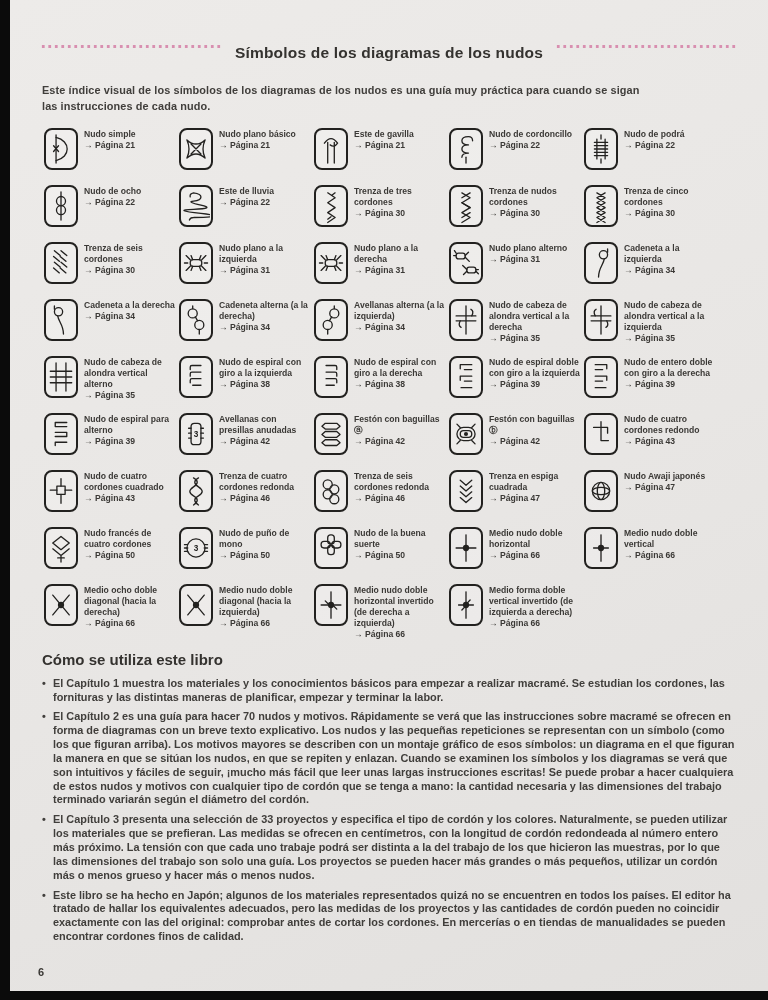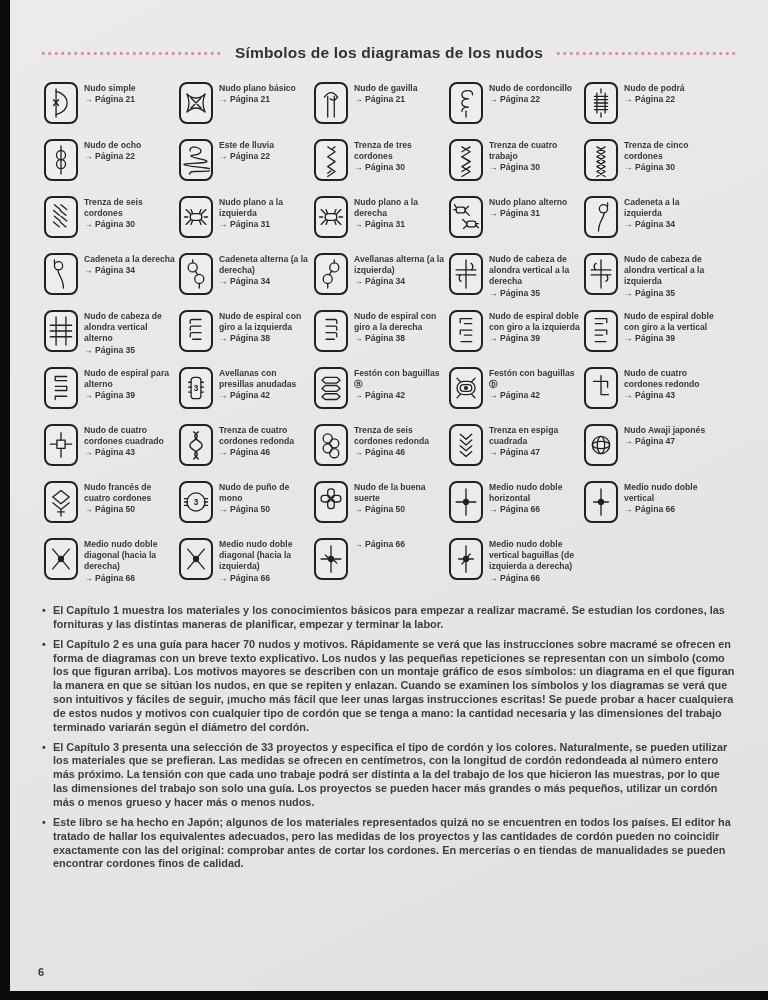--- a/index.html
+++ b/index.html
@@ -1,28 +1,28 @@
 <!DOCTYPE html>
 <html><head>
 <meta charset="utf-8">
 <style>
   html,body{margin:0;padding:0}
   body{width:768px;height:1000px;position:relative;background:#0b0b0b;
        font-family:"Liberation Sans",sans-serif;overflow:hidden}
   .page{position:absolute;left:10px;top:0;right:0;bottom:9px;
         background:linear-gradient(155deg,#edebe9 0%,#e8e6e4 55%,#e2e0de 100%)}
-  .header{display:flex;align-items:center;margin:44px 30px 0 30px;gap:12px}
+  .header{display:flex;margin:44px 30px 0 30px;gap:12px}
   .title{font-size:15.5px;font-weight:bold;color:#34322f;margin:0;
          letter-spacing:.2px;white-space:nowrap}
   .squig{flex:1;height:5px;
          background:radial-gradient(circle 2px at 3.25px 2.5px,#d88fb0 80%,rgba(216,143,176,0) 90%);
          background-size:6.5px 5px;background-repeat:repeat-x}
   .intro{margin:20px 0 0 32px;width:608px;font-size:10.9px;font-weight:bold;
          color:#403e3b;line-height:1.5;letter-spacing:.1px}
-  .grid{margin:20px 0 0 34px;display:grid;grid-template-columns:repeat(5,135px);
+  .grid{margin:13px 0 0 34px;display:grid;grid-template-columns:repeat(5,135px);
         grid-auto-rows:57px}
   .sym{display:flex;gap:6px;align-items:flex-start}
   .icon-box{flex:none;width:30px;height:38px;border:2.3px solid #22211f;border-radius:8px;
             display:flex;align-items:center;justify-content:center;background:rgba(255,255,255,.22)}
   .icon-box svg{width:28px;height:36px;stroke:#22211f;stroke-width:1.6;fill:none;
                 stroke-linecap:round;stroke-linejoin:round}
   .icon-box .f{fill:#22211f;stroke:none}
   .icon-box text{fill:#22211f;stroke:none;font-family:"Liberation Sans",sans-serif;
                  font-size:10px;font-weight:bold;text-anchor:middle}
   .sym-text{font-size:8.6px;font-weight:bold;color:#3b3936;line-height:1.3;
@@ -37,20 +37,21 @@
 </style>
 </head>
 <body>
 
 <div class="page">
   <div class="header">
     <span class="squig"></span>
     <h1 class="title">Símbolos de los diagramas de los nudos</h1>
     <span class="squig"></span>
   </div>
+  <p class="intro">Este índice visual de los símbolos de los diagramas de los nudos es una guía muy práctica para cuando se sigan las instrucciones de cada nudo.</p>
   <div class="grid" id="symbol-grid">
   <div class="sym">
     <span class="icon-box">
           <svg viewBox="0 0 34 42">
             <line x1="11" y1="4" x2="11" y2="38"></line>
             <path d="M11 7 C29 11 29 31 11 35"></path>
             <path d="M8 17 l6 7 M14 17 l-6 7"></path>
           </svg>
         </span>
     <span class="sym-text">
@@ -73,21 +74,21 @@
 
   <div class="sym">
     <span class="icon-box">
           <svg viewBox="0 0 34 42">
             <line x1="13" y1="13" x2="13" y2="38"></line>
             <line x1="21" y1="13" x2="21" y2="38"></line>
             <path d="M9 14 Q17 3 25 14 Q21 20 16 16"></path>
           </svg>
         </span>
     <span class="sym-text">
-      <span class="sym-label">Nudo de gavilla</span>
+      <span class="sym-label">Este de gavilla</span>
       <span class="sym-page">→ Página 21</span>
     </span>
   </div>
 
   <div class="sym">
     <span class="icon-box">
           <svg viewBox="0 0 34 42">
             <path d="M20 6 q5 0 5 5 M20 6 q-8 0 -8 5 t8 5 q-8 0 -8 5 t8 5 q-8 0 -8 5"></path>
             <line x1="17" y1="31" x2="17" y2="38"></line>
           </svg>
@@ -154,21 +155,21 @@
   </div>
 
   <div class="sym">
     <span class="icon-box">
           <svg viewBox="0 0 34 42">
             <path d="M12 5 l10 6 -10 6 10 6 -10 6 10 6 -10 6"></path>
             <path d="M22 5 l-10 6 M12 17 l10 6 M22 29 l-10 6"></path>
           </svg>
         </span>
     <span class="sym-text">
-      <span class="sym-label">Trenza de cuatro trabajo</span>
+      <span class="sym-label">Trenza de nudos cordones</span>
       <span class="sym-page">→ Página 30</span>
     </span>
   </div>
 
   <div class="sym">
     <span class="icon-box">
           <svg viewBox="0 0 34 42">
             <path d="M12 5 l10 6 -10 6 10 6 -10 6 10 6 -10 6 M22 5 l-10 6 10 6 -10 6 10 6 -10 6 10 6"></path>
           </svg>
         </span>
@@ -376,21 +377,21 @@
 
   <div class="sym">
     <span class="icon-box">
           <svg viewBox="0 0 34 42">
             <g transform="translate(34 0) scale(-1 1)">
               <path d="M24 6 H10 v5 M24 12 H15 M24 20 H10 v5 M24 26 H15 M24 34 H11"></path>
             </g>
           </svg>
         </span>
     <span class="sym-text">
-      <span class="sym-label">Nudo de espiral doble con giro a la vertical</span>
+      <span class="sym-label">Nudo de entero doble con giro a la derecha</span>
       <span class="sym-page">→ Página 39</span>
     </span>
   </div>
 
   <div class="sym">
     <span class="icon-box">
           <svg viewBox="0 0 34 42">
             <path d="M24 7 H10 v5 h14 M10 19 h14 v5 H10 M24 31 H10 v4"></path>
           </svg>
         </span>
@@ -589,21 +590,21 @@
   </div>
 
   <div class="sym">
     <span class="icon-box">
           <svg viewBox="0 0 34 42">
             <path d="M7 9 L27 33 M27 9 L7 33"></path>
             <circle class="f" cx="17" cy="21" r="3.8"></circle>
           </svg>
         </span>
     <span class="sym-text">
-      <span class="sym-label">Medio nudo doble diagonal (hacia la derecha)</span>
+      <span class="sym-label">Medio ocho doble diagonal (hacia la derecha)</span>
       <span class="sym-page">→ Página 66</span>
     </span>
   </div>
 
   <div class="sym">
     <span class="icon-box">
           <svg viewBox="0 0 34 42">
             <path d="M7 9 L27 33 M27 9 L7 33"></path>
             <circle class="f" cx="17" cy="21" r="3.8"></circle>
           </svg>
@@ -617,39 +618,41 @@
   <div class="sym">
     <span class="icon-box">
           <svg viewBox="0 0 34 42">
             <line x1="17" y1="5" x2="17" y2="37"></line>
             <line x1="5" y1="21" x2="29" y2="21"></line>
             <circle class="f" cx="17" cy="21" r="3.8"></circle>
             <path d="M10 16 l4 4 M24 26 l-4 -4"></path>
           </svg>
         </span>
     <span class="sym-text">
+      <span class="sym-label">Medio nudo doble horizontal invertido (de derecha a izquierda)</span>
       <span class="sym-page">→ Página 66</span>
     </span>
   </div>
 
   <div class="sym">
     <span class="icon-box">
           <svg viewBox="0 0 34 42">
             <line x1="17" y1="5" x2="17" y2="37"></line>
             <line x1="8" y1="21" x2="26" y2="21"></line>
             <circle class="f" cx="17" cy="21" r="3.8"></circle>
             <path d="M12 27 l4 -4 M22 15 l-4 4"></path>
           </svg>
         </span>
     <span class="sym-text">
-      <span class="sym-label">Medio nudo doble vertical baguillas (de izquierda a derecha)</span>
+      <span class="sym-label">Medio forma doble vertical invertido (de izquierda a derecha)</span>
       <span class="sym-page">→ Página 66</span>
     </span>
   </div>
 </div>
+  <h2 class="howto-heading">Cómo se utiliza este libro</h2>
   <ul class="bullets" id="bullet-list">
       <li>El Capítulo 1 muestra los materiales y los conocimientos básicos para empezar a realizar macramé. Se estudian los cordones, las fornituras y las distintas maneras de planificar, empezar y terminar la labor.</li>
       <li>El Capítulo 2 es una guía para hacer 70 nudos y motivos. Rápidamente se verá que las instrucciones sobre macramé se ofrecen en forma de diagramas con un breve texto explicativo. Los nudos y las pequeñas repeticiones se representan con un símbolo (como los que figuran arriba). Los motivos mayores se describen con un montaje gráfico de esos símbolos: un diagrama en el que figuran la manera en que se sitúan los nudos, en que se repiten y enlazan. Cuando se examinen los símbolos y los diagramas se verá que son intuitivos y fáciles de seguir, ¡mucho más fácil que leer unas largas instrucciones escritas! Se puede probar a hacer cualquiera de estos nudos y motivos con cualquier tipo de cordón que se tenga a mano: la cantidad necesaria y las dimensiones del trabajo terminado variarán según el diámetro del cordón.</li>
       <li>El Capítulo 3 presenta una selección de 33 proyectos y especifica el tipo de cordón y los colores. Naturalmente, se pueden utilizar los materiales que se prefieran. Las medidas se ofrecen en centímetros, con la longitud de cordón redondeada al número entero más próximo. La tensión con que cada uno trabaje podrá ser distinta a la del trabajo de los que hicieron las muestras, por lo que las dimensiones del trabajo son solo una guía. Los proyectos se pueden hacer más grandes o más pequeños, utilizar un cordón más o menos grueso y hacer más o menos nudos.</li>
       <li>Este libro se ha hecho en Japón; algunos de los materiales representados quizá no se encuentren en todos los países. El editor ha tratado de hallar los equivalentes adecuados, pero las medidas de los proyectos y las cantidades de cordón pueden no coincidir exactamente con las del original: comprobar antes de cortar los cordones. En mercerías o en tiendas de manualidades se pueden encontrar cordones finos de calidad.</li>
     </ul>
   <div class="pageno">6</div>
 </div>
 
 </body></html>

